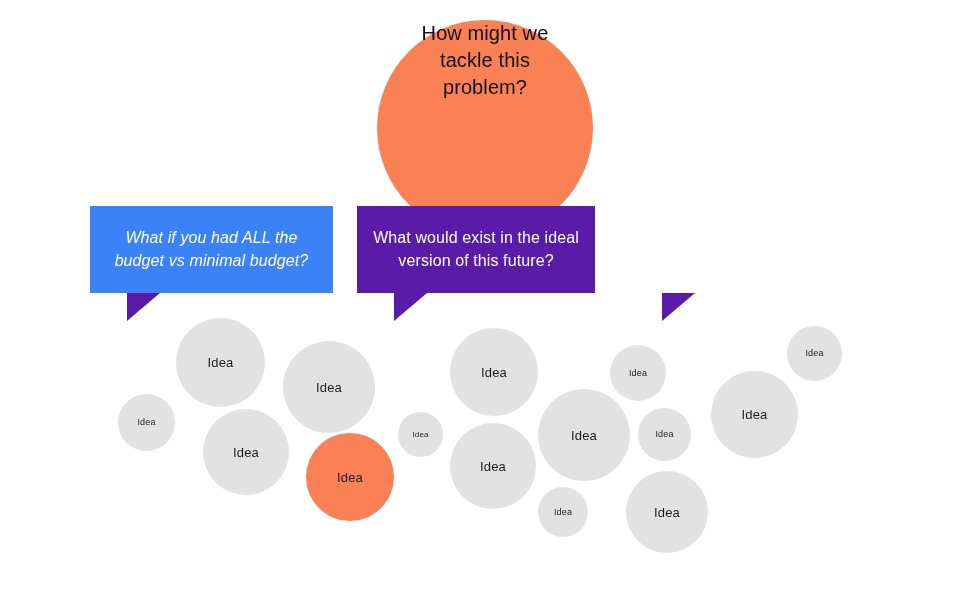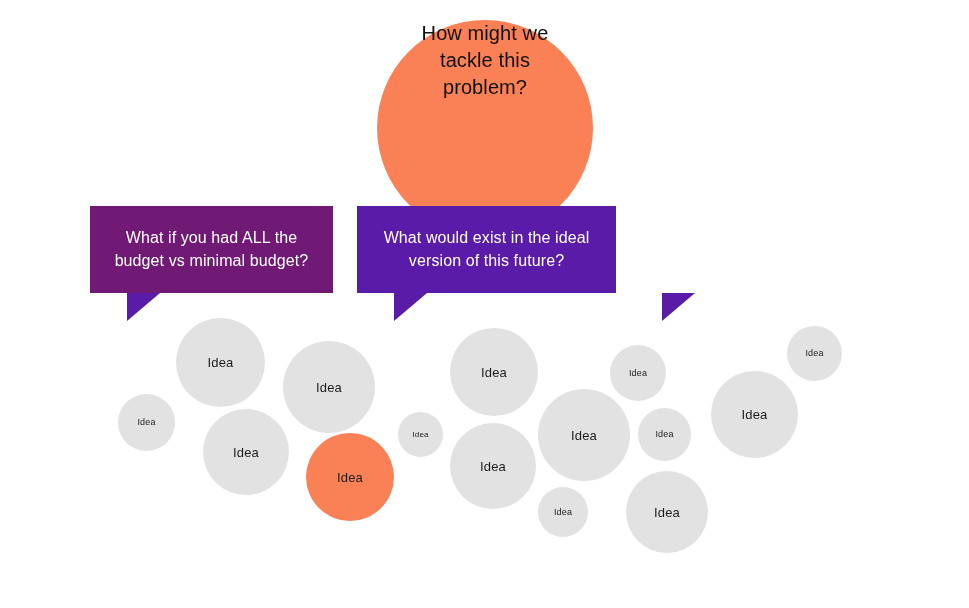--- a/index.html
+++ b/index.html
@@ -83,26 +83,26 @@
 </style>
 </head>
 <body>
 
 <div id="canvas" style="width: 969px; height: 608px; background: rgb(255, 255, 255);">
 
   <div class="prompt-circle" style="left: 377px; top: 20px; width: 216px; height: 216px; background: rgb(250, 128, 85);">
     <span class="prompt-text">How might we tackle this problem?</span>
   </div>
 
-  <div class="bubble" style="left: 90px; top: 206px; width: 243px; height: 87px; background: #701a75;">
+  <div class="bubble" style="left: 90px; top: 206px; width: 243px; height: 87px; background: #3b82f6; font-style: italic;">
     <span class="bubble-text">What if you had ALL the budget vs minimal budget?</span>
   </div>
   <div class="bubble-tail" style="left: 127px; top: 293px; border-left: 33px solid rgb(90, 27, 169); border-bottom: 28px solid transparent;"></div>
 
-  <div class="bubble" style="left: 357px; top: 206px; width: 259px; height: 87px; background: rgb(90, 27, 169);">
+  <div class="bubble" style="left: 357px; top: 206px; width: 238px; height: 87px; background: rgb(90, 27, 169);">
     <span class="bubble-text">What would exist in the ideal version of this future?</span>
   </div>
   <div class="bubble-tail" style="left: 394px; top: 293px; border-left: 33px solid rgb(90, 27, 169); border-bottom: 28px solid transparent;"></div>
 
   <div class="bubble-tail" style="left: 662px; top: 293px; border-left: 33px solid rgb(90, 27, 169); border-bottom: 28px solid transparent;"></div>
 
   <div id="idea-cluster">
       <div class="idea" style="left: 176px; top: 318px; width: 89px; height: 89px; background: rgb(226, 226, 226);">
         <span class="idea-label" style="font-size: 13px;">Idea</span>
       </div>

